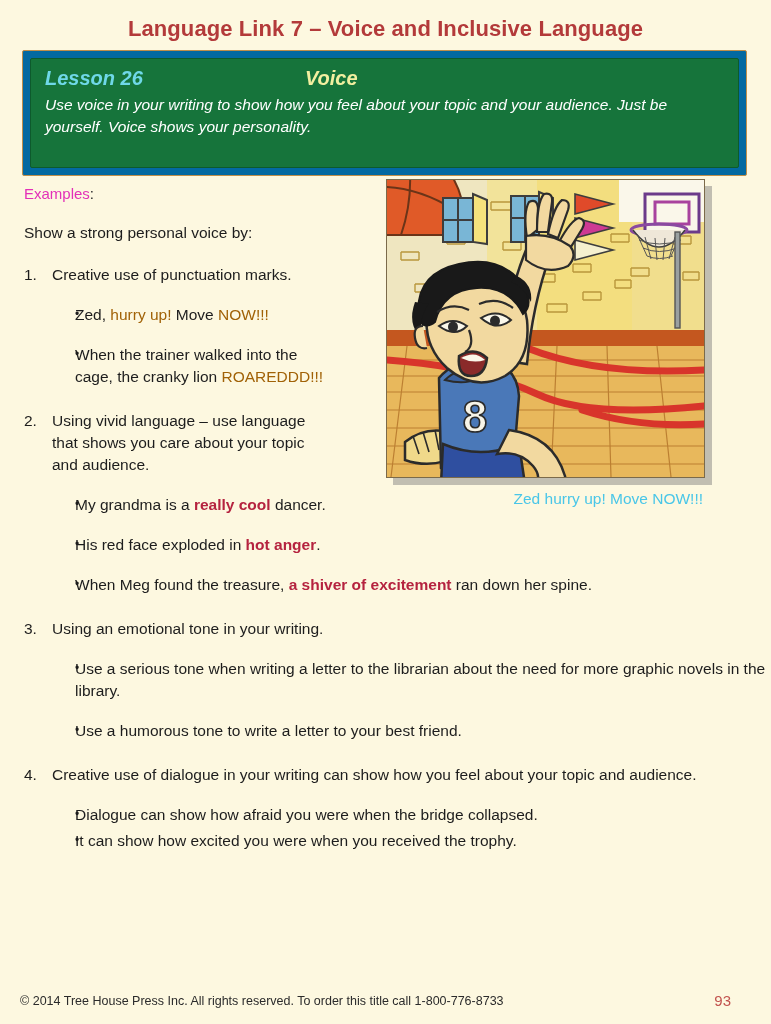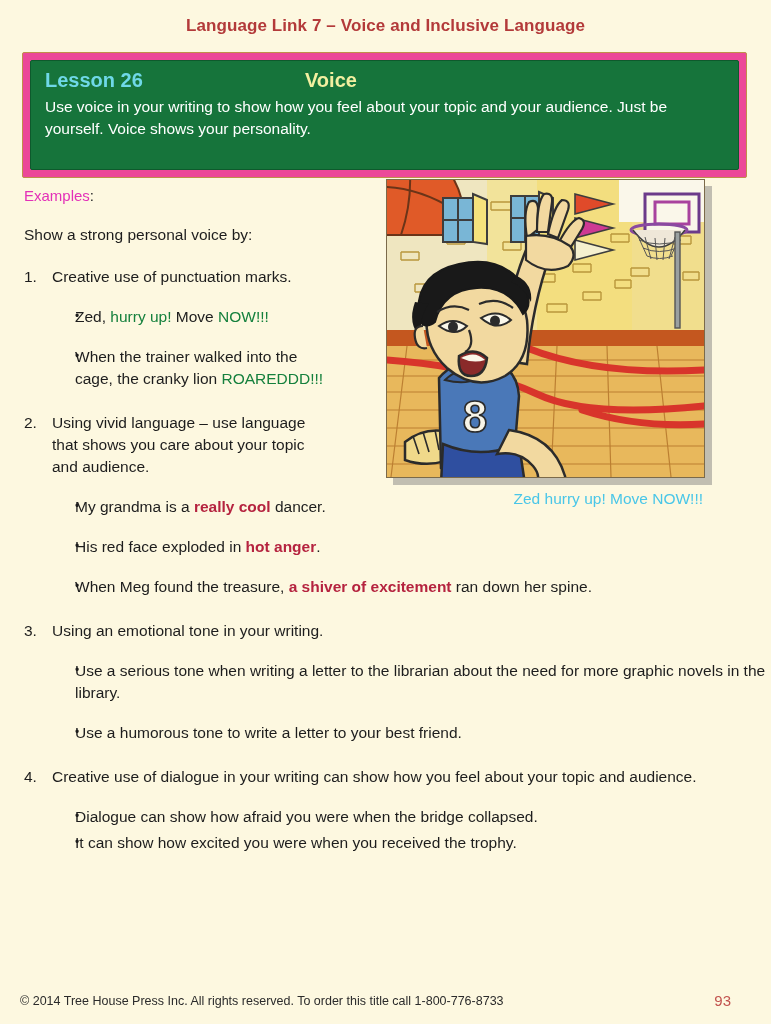--- a/index.html
+++ b/index.html
@@ -19,33 +19,34 @@
     position: relative;
     width: 771px;
     height: 1024px;
     background: #FDF8E0;
   }
 
   
   .page-title {
     text-align: center;
     color: #B33A3A;
-    font-size: 17px;
+    font-size: 22px;
     font-weight: bold;
     padding-top: 16px;
     letter-spacing: 0.1px;
   }
 
   
   .banner-outer {
-    margin: 16px 24px 0 22px;
-    background: #ec4899;
+    margin: 8px 24px 0 22px;
+    background: #0369a1;
     border: 1px solid #C08F4A;
     padding: 7px;
     border-radius: 2px;
+    font-style: italic;
   }
   .banner-inner {
     background: #16743B;
     border: 1px solid #0d5a2c;
     padding: 8px 14px 14px 14px;
     border-radius: 2px;
     min-height: 86px;
   }
   .banner-head {
     display: flex;
@@ -125,21 +126,21 @@
     box-sizing: border-box;
     font-size: 12px;
     line-height: 1.7;
   }
   .bullet > .btext { flex: 1 1 auto; }
 
   
   .narrow { max-width: 258px; }
   .narrow-wide { max-width: 268px; }
 
-  .hl-light { color: #15803d; }
+  .hl-light { color: #a16207; }
   .hl-dark  { color: #B5233F; font-weight: bold; }
 
   
   .figure {
     position: absolute;
     left: 386px;
     top: 179px;
     width: 327px;
   }
   .illus {

